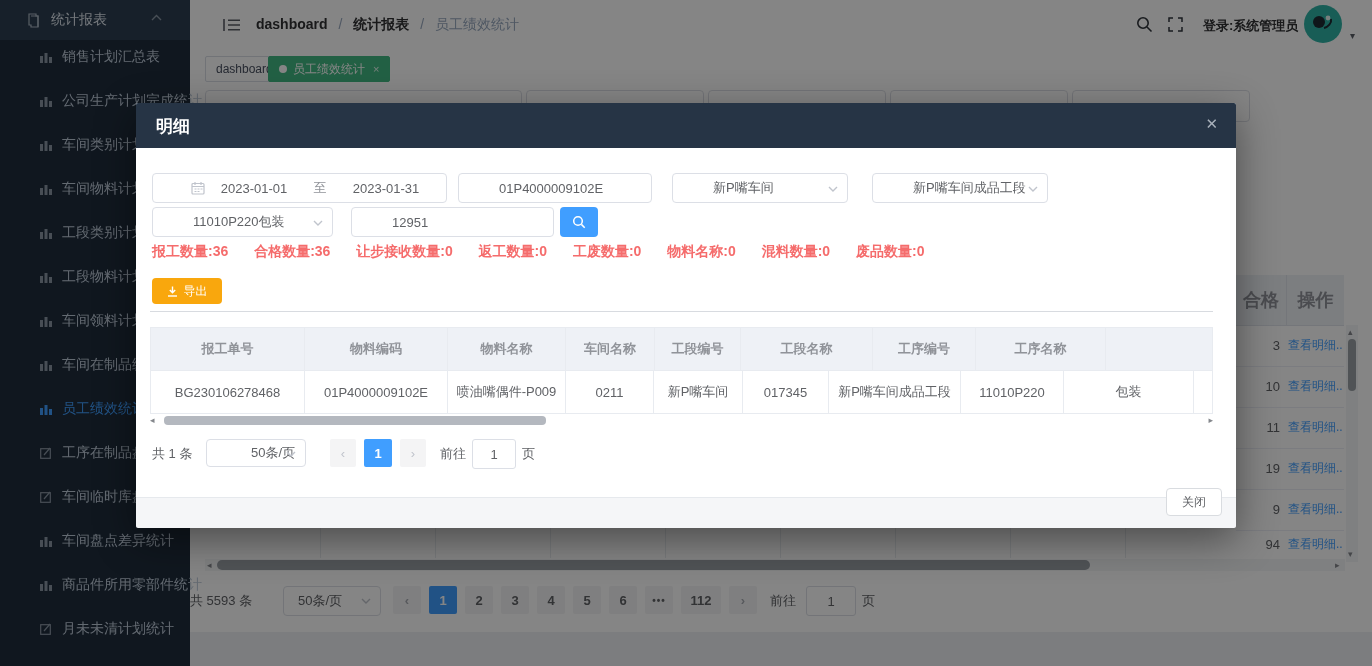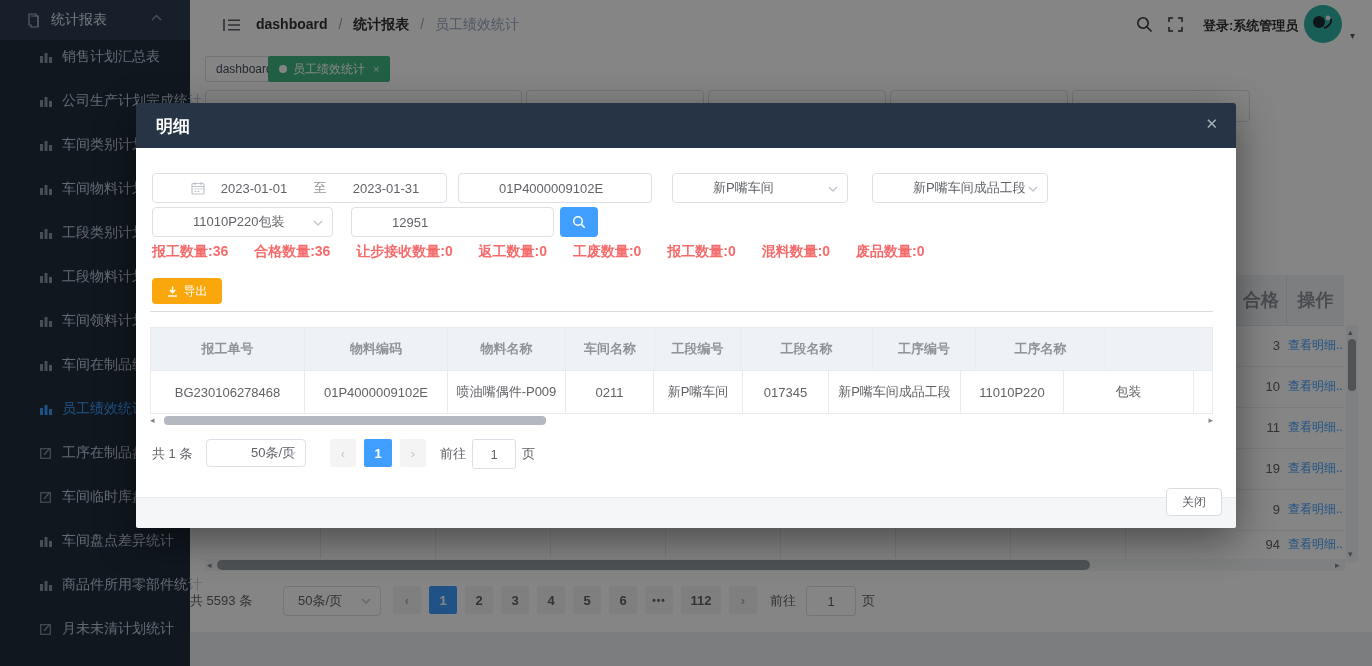--- a/index.html
+++ b/index.html
@@ -461,21 +461,21 @@
           </svg>
         </span>
     </div>
 
     <div class="stats">
       <span>报工数量:36</span>
       <span>合格数量:36</span>
       <span>让步接收数量:0</span>
       <span>返工数量:0</span>
       <span>工废数量:0</span>
-      <span>报工数量:0</span>
+      <span>物料名称:0</span>
       <span>混料数量:0</span>
       <span>废品数量:0</span>
     </div>
 
     <div class="btn-export">
       <span>
           <svg width="11" height="11" viewBox="0 0 11 11">
             <path d="M5.5 0.5v6M2.8 4l2.7 2.8L8.2 4" fill="none" stroke="#fff" stroke-width="1.4"></path>
             <path d="M1 10h9" stroke="#fff" stroke-width="1.4"></path>
           </svg>

